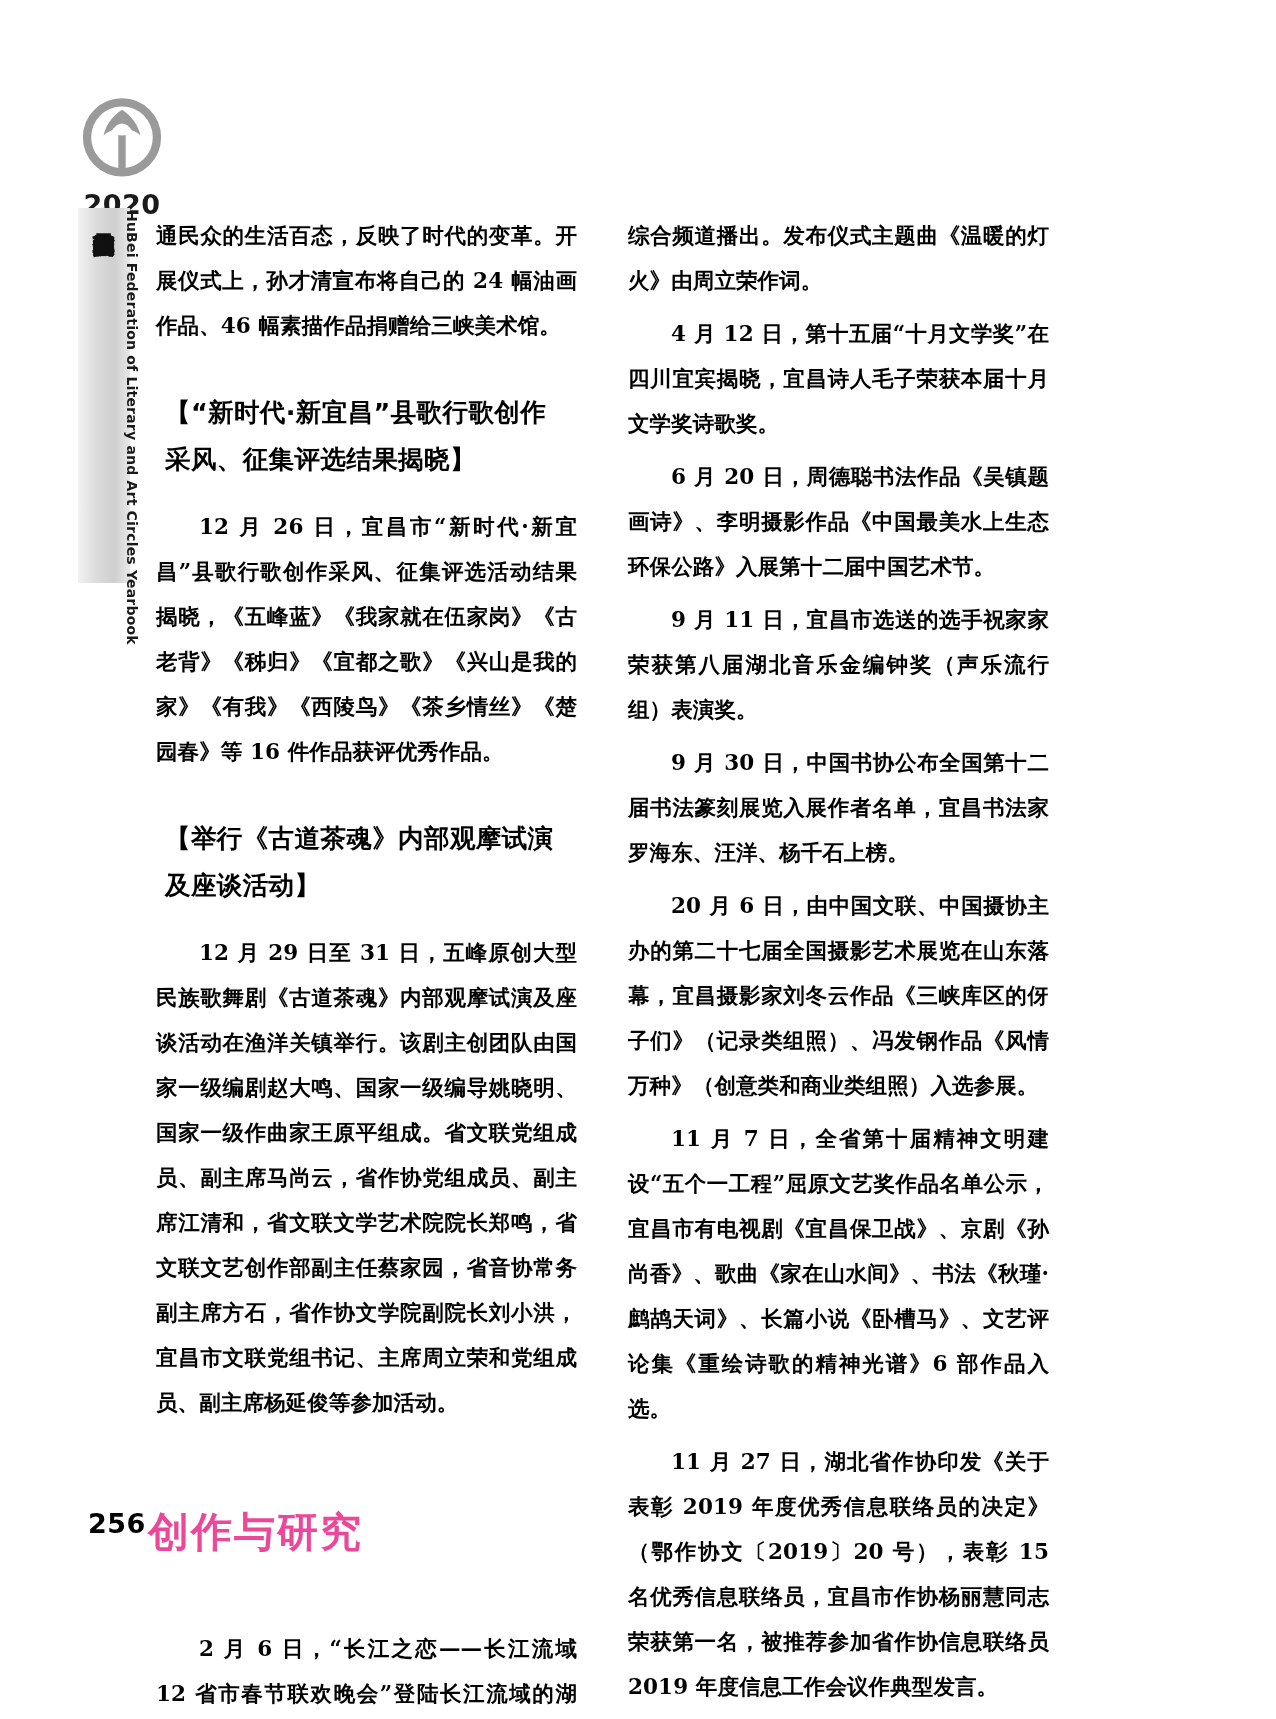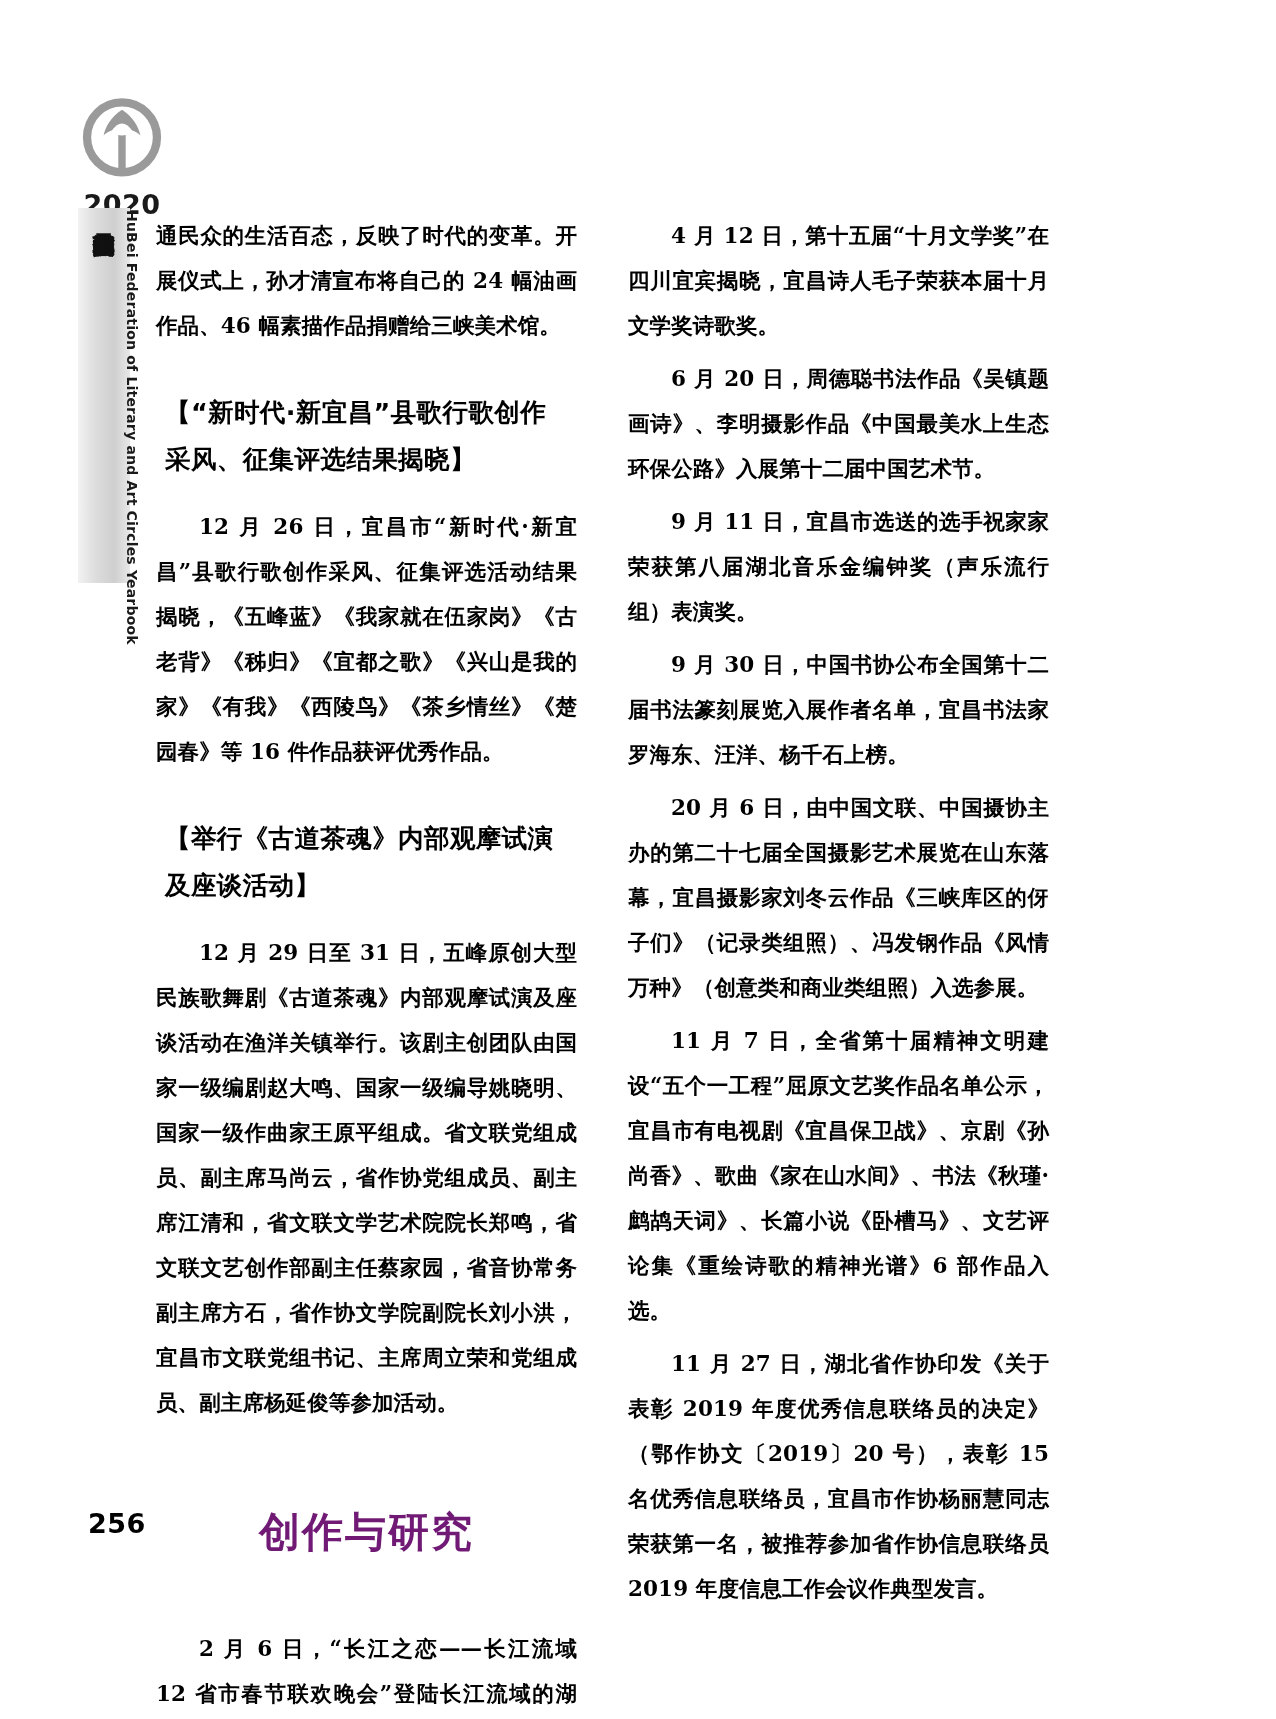--- a/index.html
+++ b/index.html
@@ -110,26 +110,26 @@
     font-size: 25.5px;
     line-height: 47px;
     letter-spacing: 0.4px;
     color: #000;
   }
 
   h1.big-head {
     margin: 0;
     padding-top: 72px;
     padding-bottom: 58px;
-    text-align: center;
+    text-align: left;
     font-family: "DejaVu Sans", "Liberation Sans", sans-serif;
     font-weight: 700;
     font-size: 41px;
     letter-spacing: 2px;
-    color: #701a75;
+    color: #ec4899;
   }
 
   
   .folio {
     position: absolute;
     left: 88px;
     top: 1508px;
     font-family: "DejaVu Sans", "Liberation Sans", sans-serif;
     font-weight: 700;
     font-size: 27px;
@@ -166,20 +166,21 @@
     <h2 class="sec-head">【举行《古道茶魂》内部观摩试演及座谈活动】</h2>
     <p class="para indent">12 月 29 日至 31 日，五峰原创大型民族歌舞剧《古道茶魂》内部观摩试演及座谈活动在渔洋关镇举行。该剧主创团队由国家一级编剧赵大鸣、国家一级编导姚晓明、国家一级作曲家王原平组成。省文联党组成员、副主席马尚云，省作协党组成员、副主席江清和，省文联文学艺术院院长郑鸣，省文联文艺创作部副主任蔡家园，省音协常务副主席方石，省作协文学院副院长刘小洪，宜昌市文联党组书记、主席周立荣和党组成员、副主席杨延俊等参加活动。</p>
 
     <h1 class="big-head">创作与研究</h1>
 
     <p class="para indent">2 月 6 日，“长江之恋——长江流域 12 省市春节联欢晚会”登陆长江流域的湖北、上海、江苏等 12 家省市卫视。宜昌市文联主席周立荣的词作歌曲《家在山水间》在晚会中精彩展示。</p>
 
   </div>
 
   <div class="col col-right">
+    <p class="para">综合频道播出。发布仪式主题曲《温暖的灯火》由周立荣作词。</p>
     <p class="para indent">4 月 12 日，第十五届“十月文学奖”在四川宜宾揭晓，宜昌诗人毛子荣获本届十月文学奖诗歌奖。</p>
     <p class="para indent">6 月 20 日，周德聪书法作品《吴镇题画诗》、李明摄影作品《中国最美水上生态环保公路》入展第十二届中国艺术节。</p>
     <p class="para indent">9 月 11 日，宜昌市选送的选手祝家家荣获第八届湖北音乐金编钟奖（声乐流行组）表演奖。</p>
     <p class="para indent">9 月 30 日，中国书协公布全国第十二届书法篆刻展览入展作者名单，宜昌书法家罗海东、汪洋、杨千石上榜。</p>
     <p class="para indent">20 月 6 日，由中国文联、中国摄协主办的第二十七届全国摄影艺术展览在山东落幕，宜昌摄影家刘冬云作品《三峡库区的伢子们》（记录类组照）、冯发钢作品《风情万种》（创意类和商业类组照）入选参展。</p>
     <p class="para indent">11 月 7 日，全省第十届精神文明建设“五个一工程”屈原文艺奖作品名单公示，宜昌市有电视剧《宜昌保卫战》、京剧《孙尚香》、歌曲《家在山水间》、书法《秋瑾·鹧鸪天词》、长篇小说《卧槽马》、文艺评论集《重绘诗歌的精神光谱》6 部作品入选。</p>
     <p class="para indent">11 月 27 日，湖北省作协印发《关于表彰 2019 年度优秀信息联络员的决定》（鄂作协文〔2019〕20 号），表彰 15 名优秀信息联络员，宜昌市作协杨丽慧同志荣获第一名，被推荐参加省作协信息联络员 2019 年度信息工作会议作典型发言。</p>
 
   </div>
 

